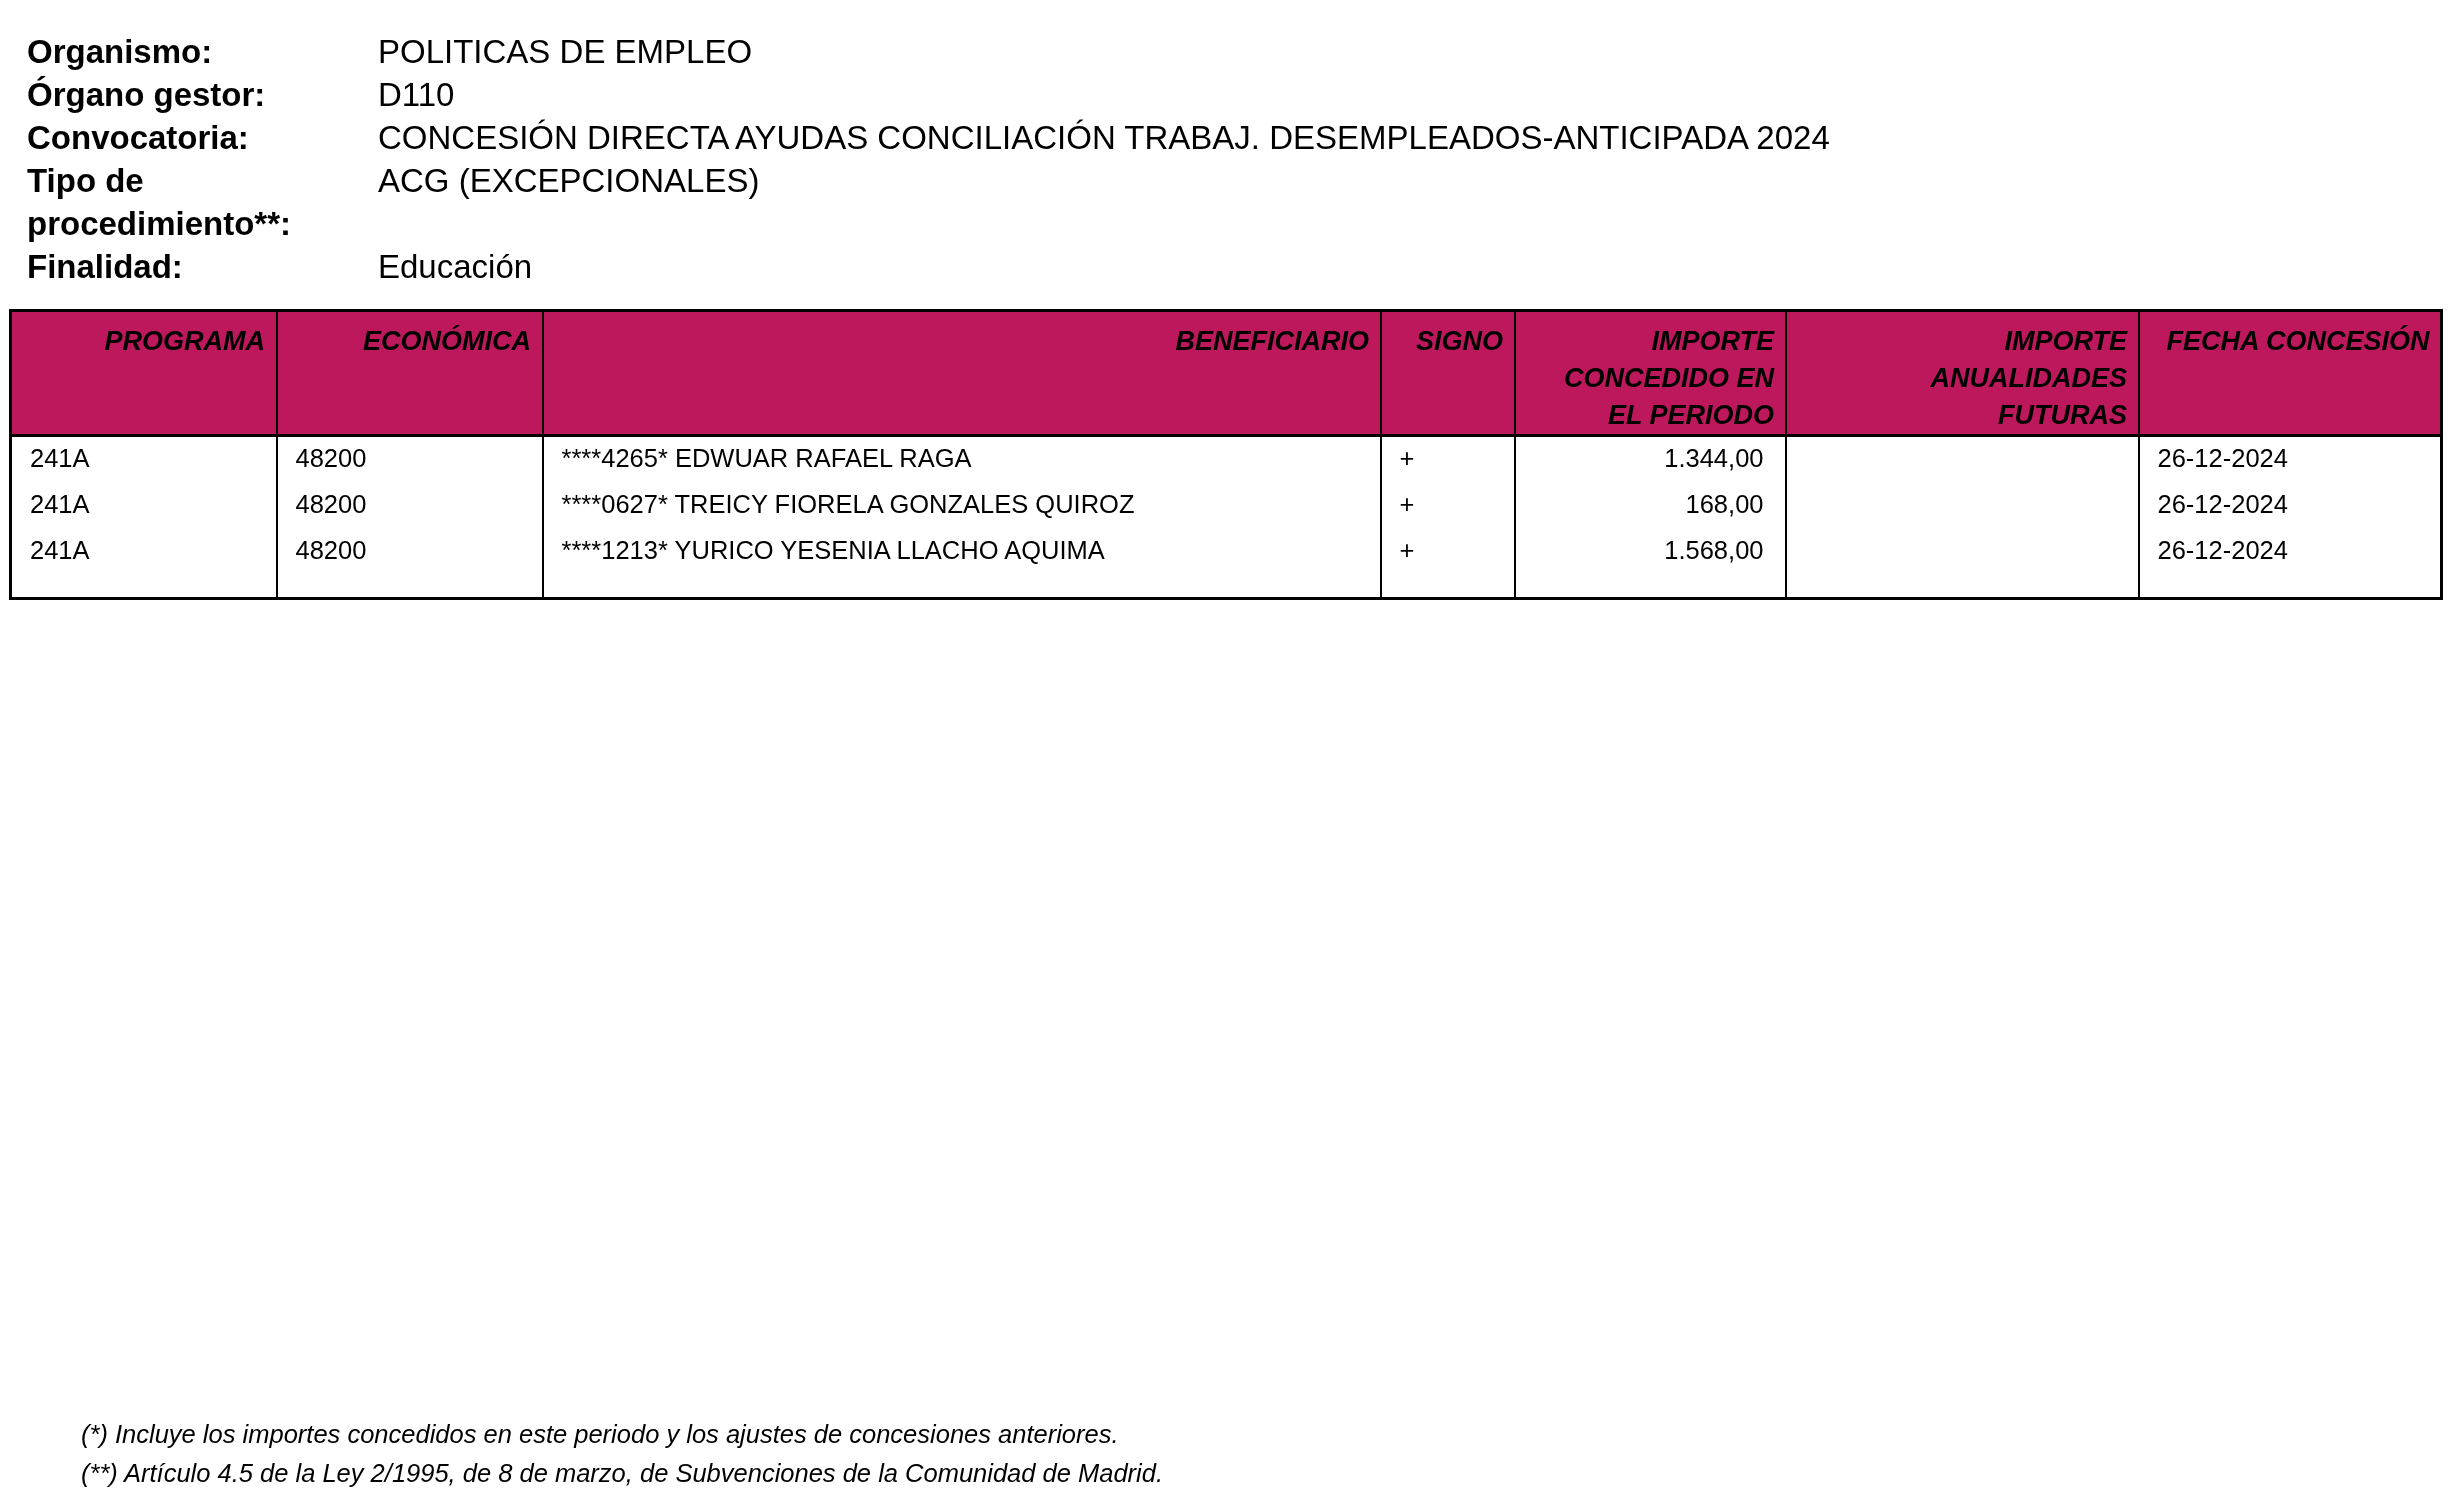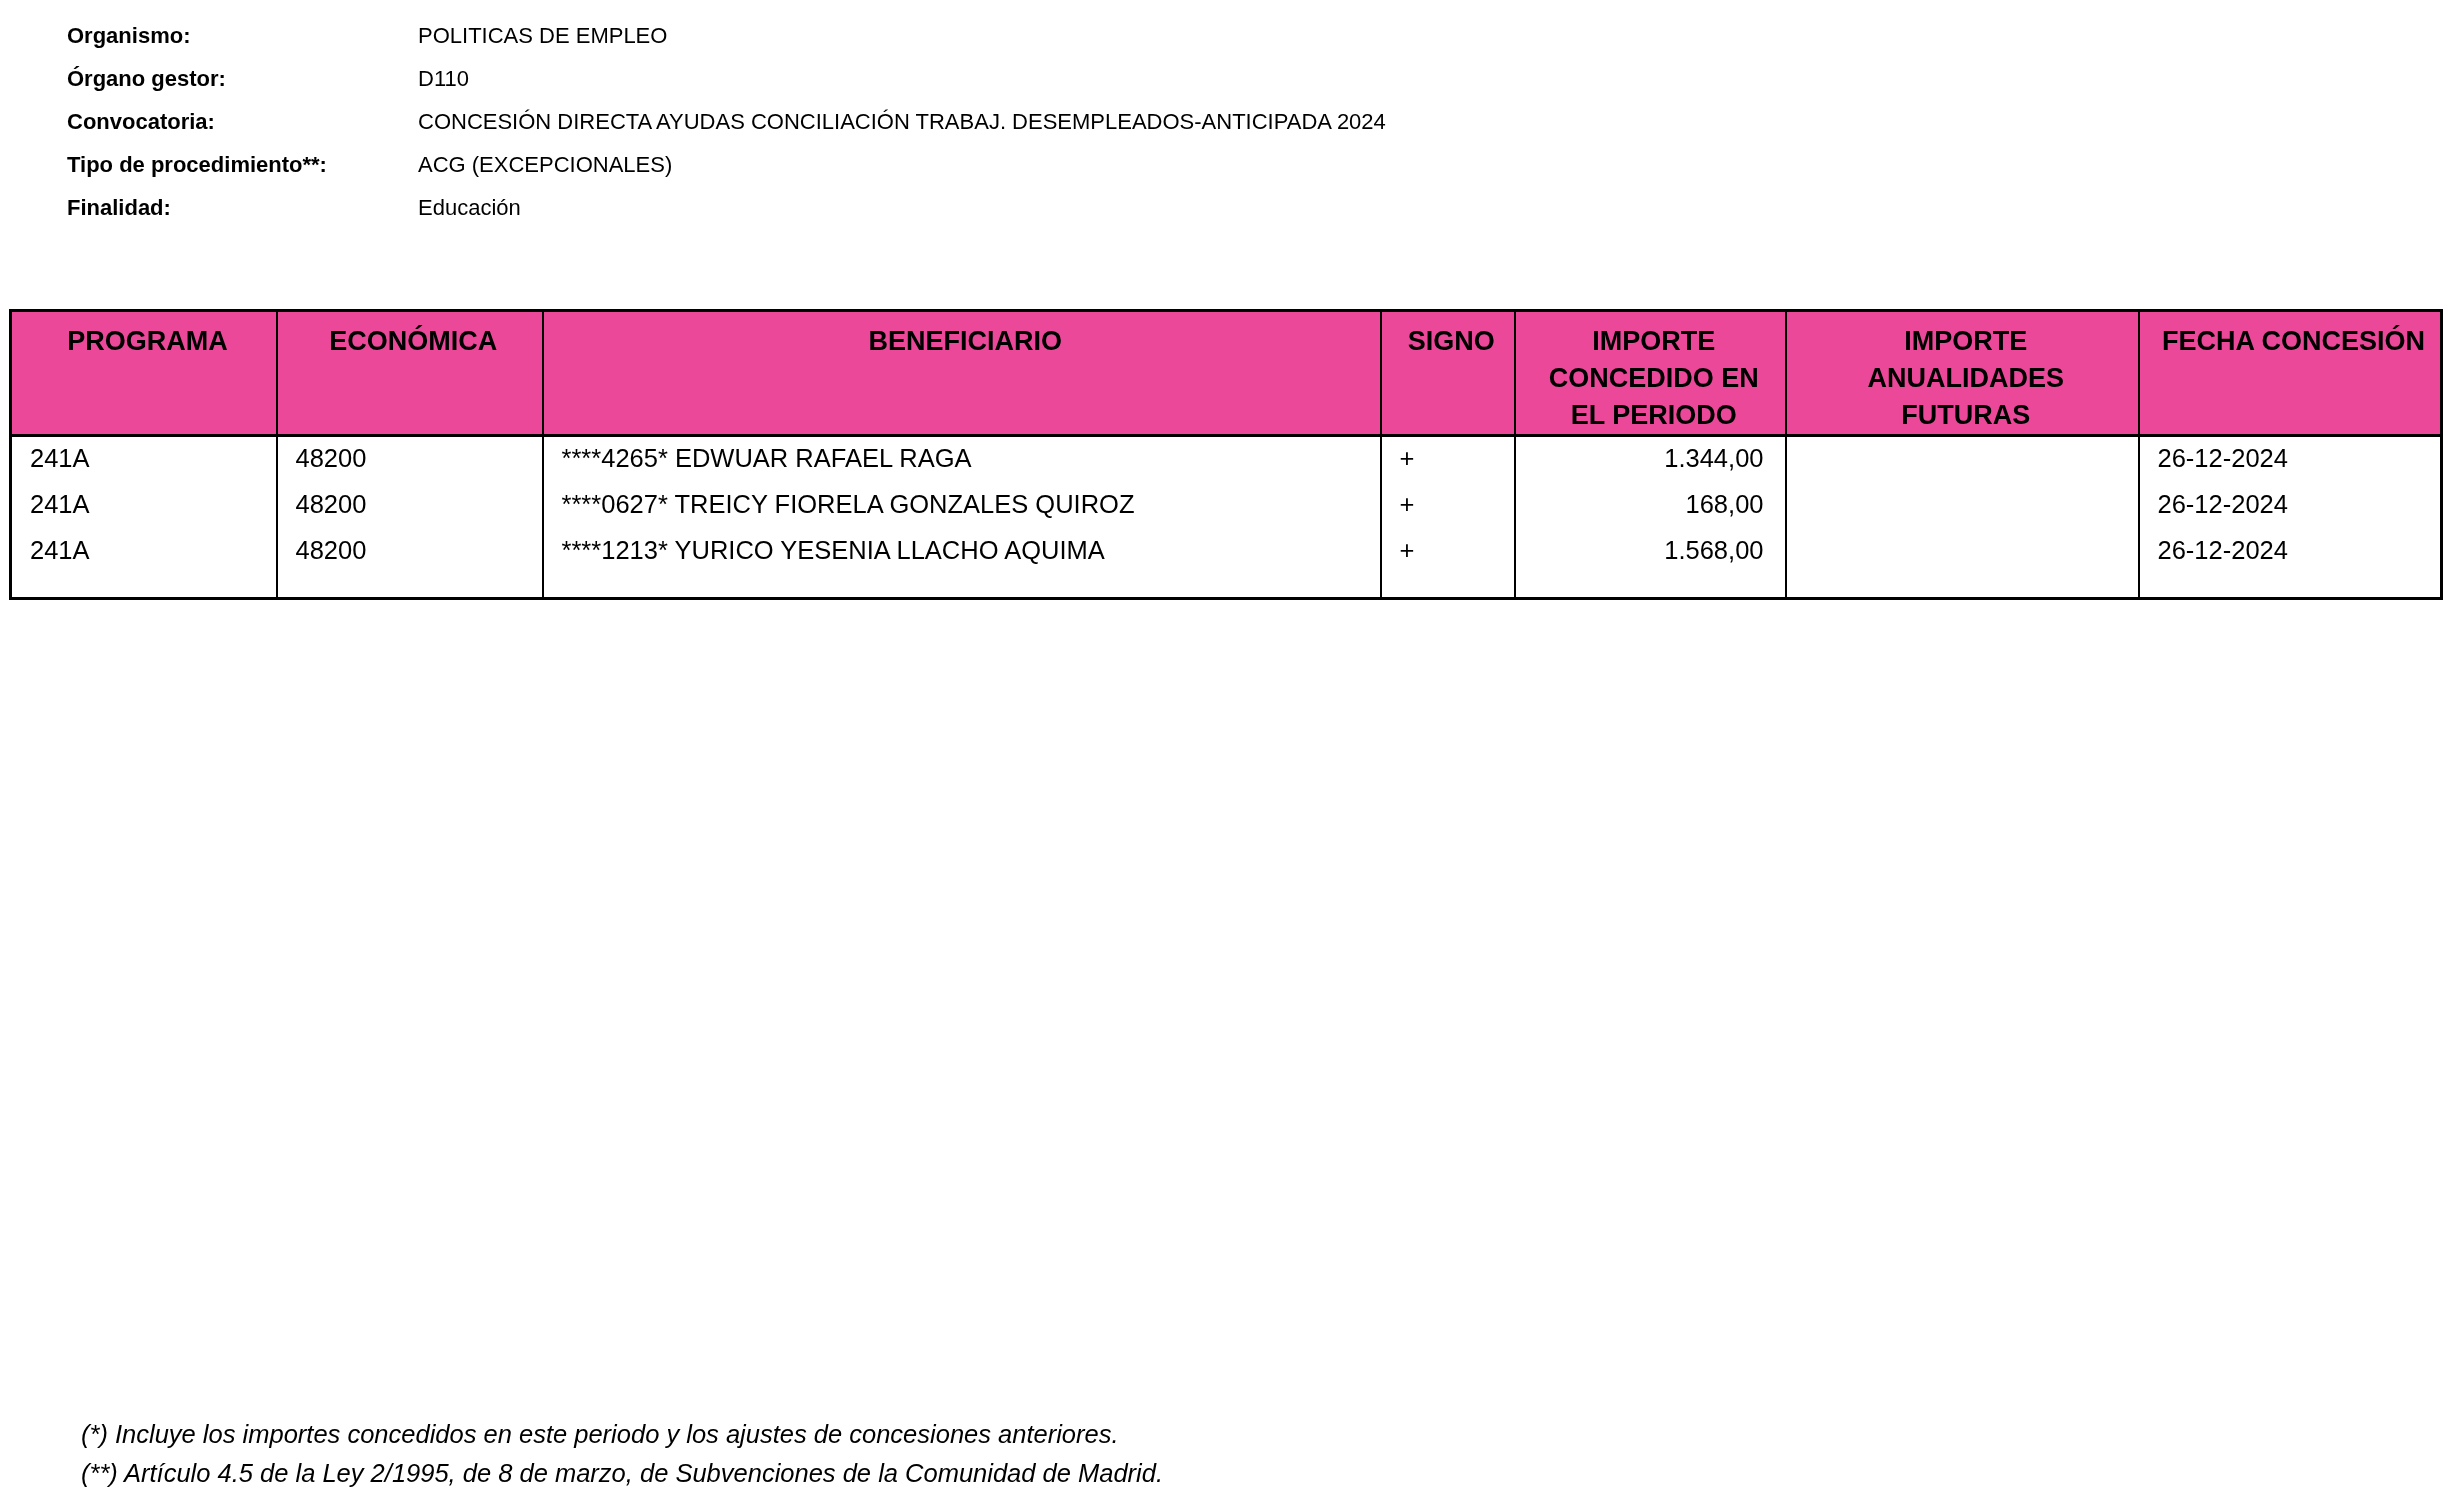--- a/index.html
+++ b/index.html
@@ -14,24 +14,23 @@
     background: #ffffff;
     font-family: "Liberation Sans", sans-serif;
     color: #000000;
     overflow: hidden;
   }
 
   
   .meta {
     position: absolute;
     left: 27px;
-    top: 14px;
-    font-size: 22px;
+    top: 30px;
+    font-size: 33px;
     line-height: 43px;
-    margin-left: 40px;
   }
   .meta-row { display: flex; }
   .meta-label {
     font-weight: bold;
     width: 351px;
     flex: 0 0 351px;
   }
   .meta-value { white-space: nowrap; }
 
   
@@ -47,34 +46,35 @@
   }
   table.grants col.c1 { width: 266px; }
   table.grants col.c2 { width: 266px; }
   table.grants col.c3 { width: 838px; }
   table.grants col.c4 { width: 134px; }
   table.grants col.c5 { width: 271px; }
   table.grants col.c6 { width: 353px; }
   table.grants col.c7 { width: 303px; }
 
   table.grants th {
-    background: #ec4899;
+    background: #be185d;
     border-left: 2.2px solid #000000;
     border-right: 2.2px solid #000000;
     border-bottom: 3.7px solid #000000;
     height: 118px;
     box-sizing: border-box;
     vertical-align: top;
-    text-align: center;
+    text-align: right;
     font-weight: bold;
     font-size: 27px;
     line-height: 37px;
     padding: 10.5px 10.5px 0 18px;
     white-space: pre-line;
     overflow: hidden;
+    font-style: italic;
   }
   table.grants td {
     border-left: 2.2px solid #000000;
     border-right: 2.2px solid #000000;
     height: 46px;
     box-sizing: border-box;
     vertical-align: middle;
     padding: 0 0 0 18px;
     white-space: nowrap;
     overflow: hidden;

